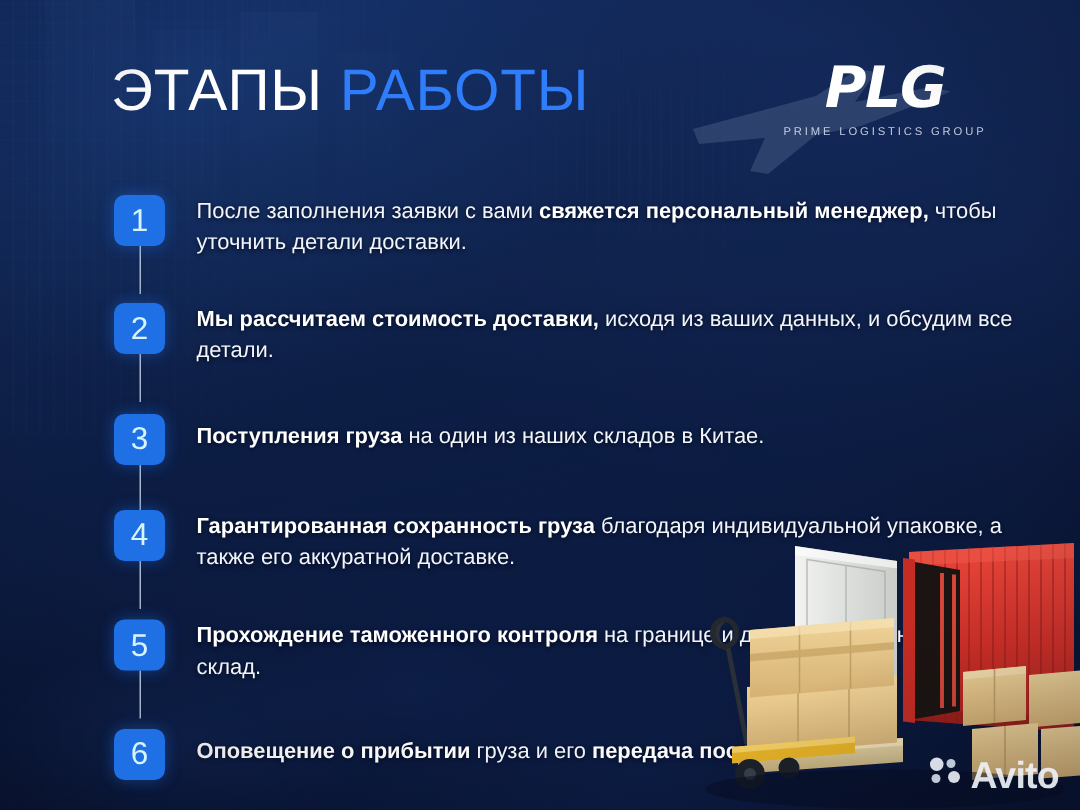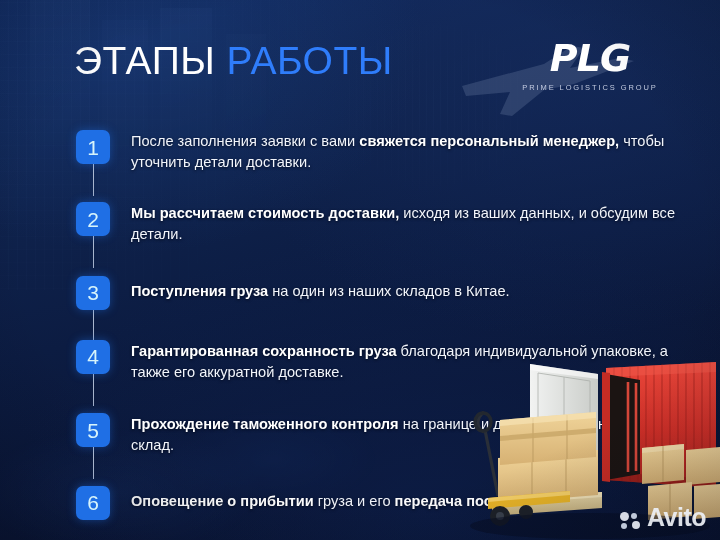--- a/index.html
+++ b/index.html
@@ -116,21 +116,21 @@
   .step.s5{margin-top:31px;}
   .step.s6{margin-top:30px;}
   .step.s3 .step-text,.step.s6 .step-text{padding-top:5px;}
 
   
   .cargo{position:absolute;right:0;bottom:0;width:250px;height:200px;pointer-events:none;}
 
   
   .avito{
     position:absolute;right:14px;bottom:10px;
-    display:flex;align-items:flex-end;gap:5px;opacity:.92;
+    display:flex;align-items:flex-start;gap:5px;opacity:.92;
   }
   .avito-dots{position:relative;width:22px;height:18px;}
   .avito-dots i{position:absolute;border-radius:50%;background:#e8ecf5;display:block;}
   .avito-dots i.d1{width:9px;height:9px;left:0;top:0;}
   .avito-dots i.d2{width:6px;height:6px;left:11px;top:1px;background:#cfd8e8;}
   .avito-dots i.d3{width:6px;height:6px;left:1px;top:11px;background:#cfd8e8;}
   .avito-dots i.d4{width:8px;height:8px;left:12px;top:9px;}
   .avito-word{
     color:#eef1f7;font-size:25px;font-weight:700;line-height:1;letter-spacing:-.5px;
   }

